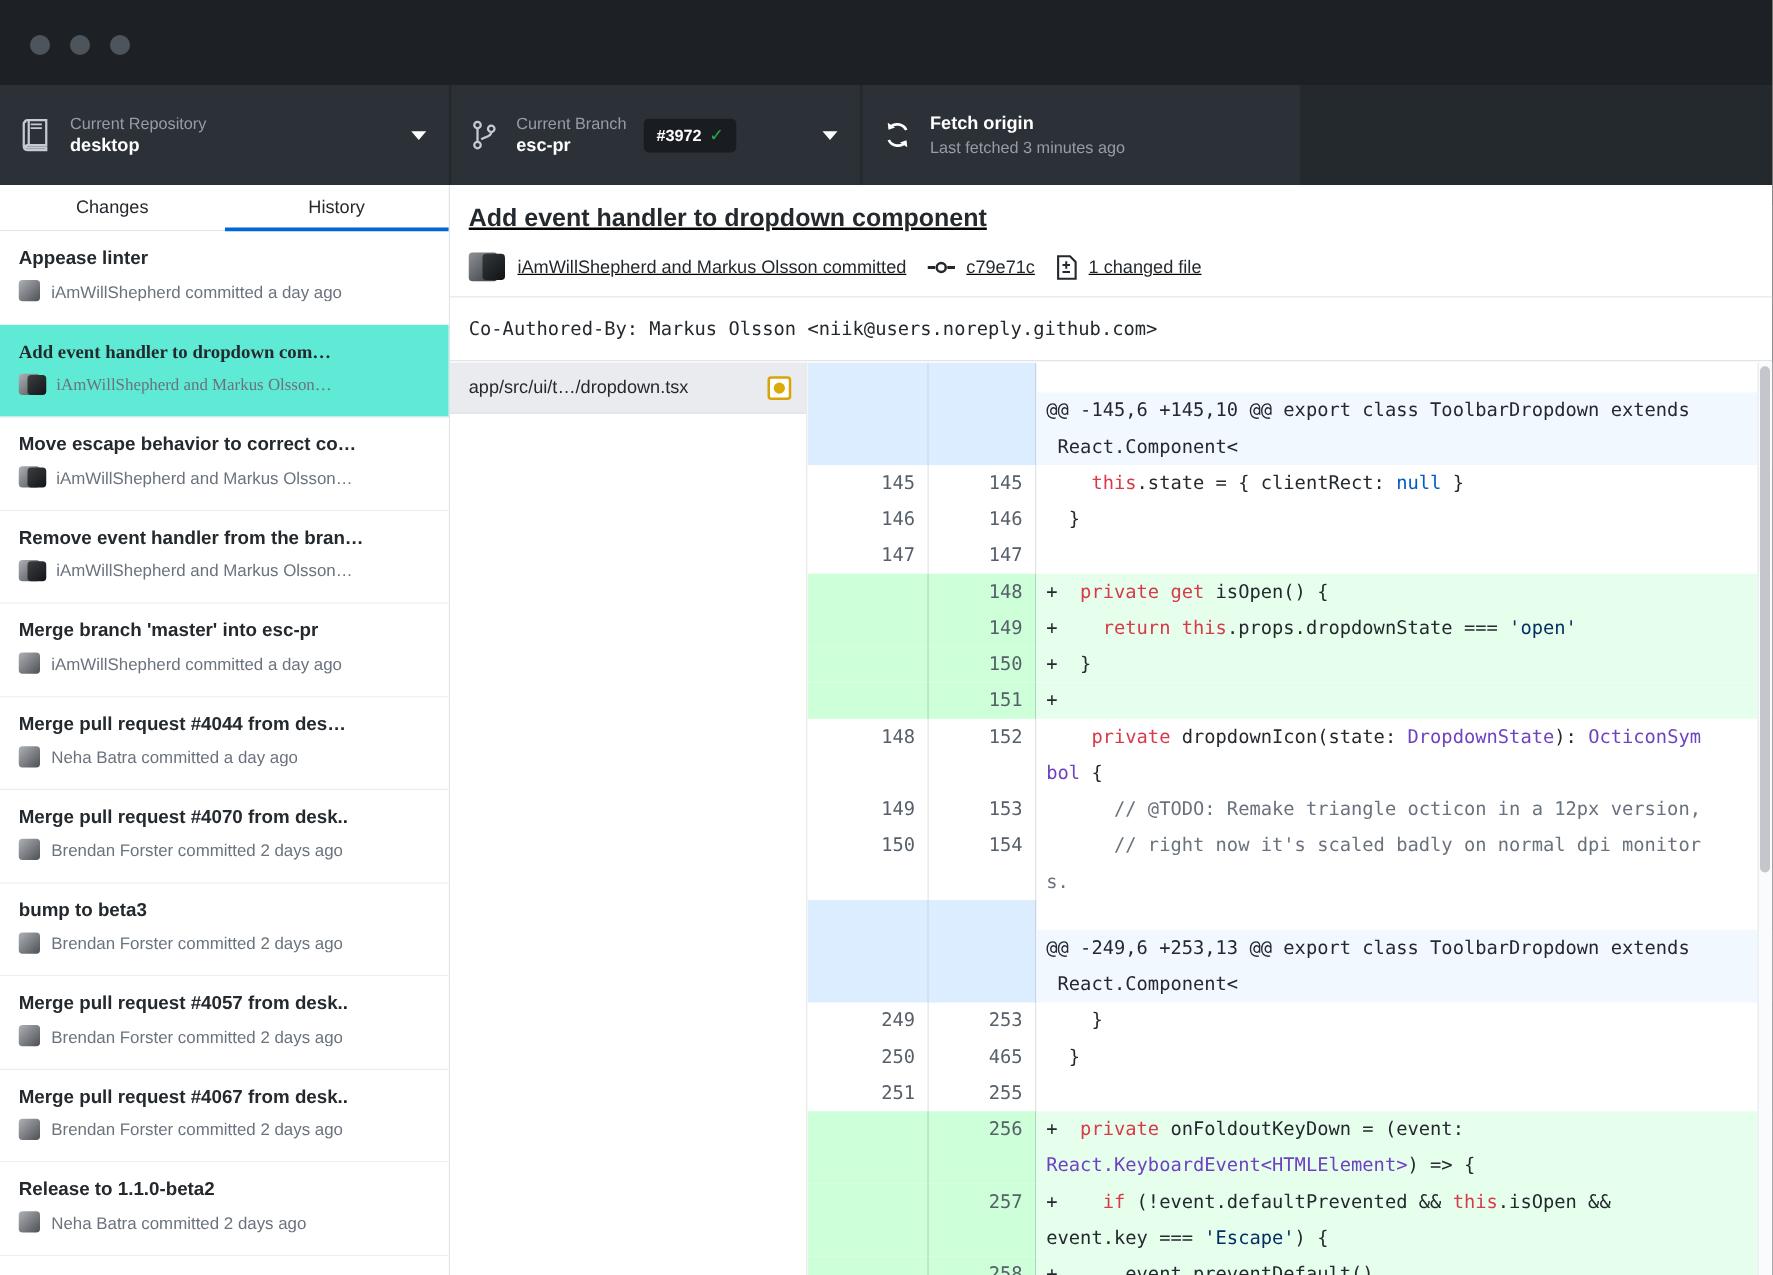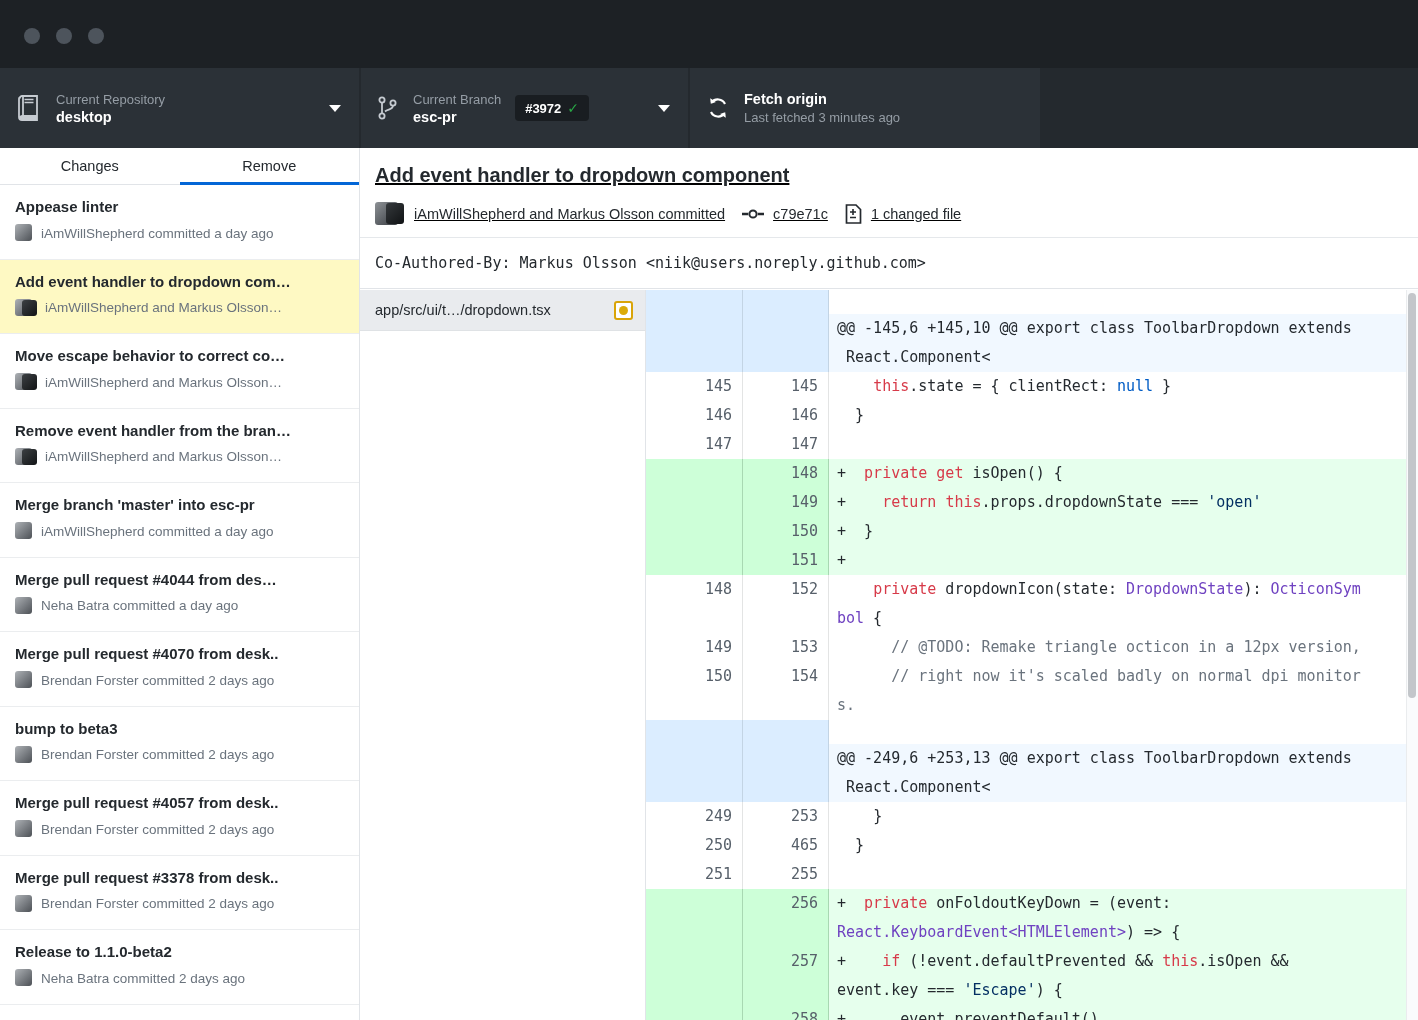--- a/index.html
+++ b/index.html
@@ -28,21 +28,21 @@
   .fetch-title { font-size:14.5px; font-weight:bold; color:#fff; line-height:19px; }
   .fetch-sub { font-size:13px; color:#959da5; line-height:17px; }
 
   
   .sidebar { position:absolute; left:0; top:148px; width:360px; height:872px; background:#fff; border-right:1px solid #e1e4e8; overflow:hidden; }
   .tabs { display:flex; height:37px; border-bottom:1px solid #e1e4e8; }
   .tab { flex:1; display:flex; align-items:center; justify-content:center; font-size:14.5px; color:#24292e; position:relative; cursor:pointer; }
   .tab.active::after { content:""; position:absolute; left:0; right:0; bottom:-1px; height:3px; background:#0366d6; }
   .commit-list { }
   .commit-item { height:74.5px; padding:12px 14px 0 15px; border-bottom:1px solid #ebedef; background:#fff; overflow:hidden; }
-  .commit-item.selected { background:#fef9c3; }
+  .commit-item.selected { background:#5eead4;font-family:Liberation Serif, serif; }
   .ci-title { font-size:15px; font-weight:bold; color:#24292e; white-space:nowrap; overflow:hidden; line-height:20px; }
   .ci-meta { display:flex; align-items:center; margin-top:7px; gap:8px; }
   .ci-meta-text { font-size:13.5px; color:#6a737d; white-space:nowrap; overflow:hidden; }
   .av-wrap { position:relative; flex:none; width:18px; height:18px; }
   .av-wrap.double { width:22px; }
   .avatar { position:absolute; left:0; top:0; width:17px; height:17px; border-radius:3px;
             background:linear-gradient(135deg,#aeb2b6 0%,#73777c 60%,#4c5055 100%); }
   .avatar.av2 { left:7px; top:1px; width:15px; height:16px; border-radius:3px;
             background:linear-gradient(135deg,#3c4043,#121416); }
 
@@ -145,21 +145,21 @@
       <span class="tb-text">
         <span class="fetch-title">Fetch origin</span>
         <span class="fetch-sub" style="display:block">Last fetched 3 minutes ago</span>
       </span>
     </div>
   </div>
 
   <div class="sidebar">
     <div class="tabs" id="tabs">
         <div class="tab">Changes</div>
-        <div class="tab active">Remove</div>
+        <div class="tab active">History</div>
       </div>
     <div class="commit-list" id="commit-list">
         <div class="commit-item">
           <div class="ci-title">Appease linter</div>
           <div class="ci-meta">
             <div class="av-wrap">
               <div class="avatar"></div>
             </div>
             <div class="ci-meta-text">iAmWillShepherd committed a day ago</div>
           </div>
@@ -233,21 +233,21 @@
         <div class="commit-item">
           <div class="ci-title">Merge pull request #4057 from desk..</div>
           <div class="ci-meta">
             <div class="av-wrap">
               <div class="avatar"></div>
             </div>
             <div class="ci-meta-text">Brendan Forster committed 2 days ago</div>
           </div>
         </div>
         <div class="commit-item">
-          <div class="ci-title">Merge pull request #3378 from desk..</div>
+          <div class="ci-title">Merge pull request #4067 from desk..</div>
           <div class="ci-meta">
             <div class="av-wrap">
               <div class="avatar"></div>
             </div>
             <div class="ci-meta-text">Brendan Forster committed 2 days ago</div>
           </div>
         </div>
         <div class="commit-item">
           <div class="ci-title">Release to 1.1.0-beta2</div>
           <div class="ci-meta">

